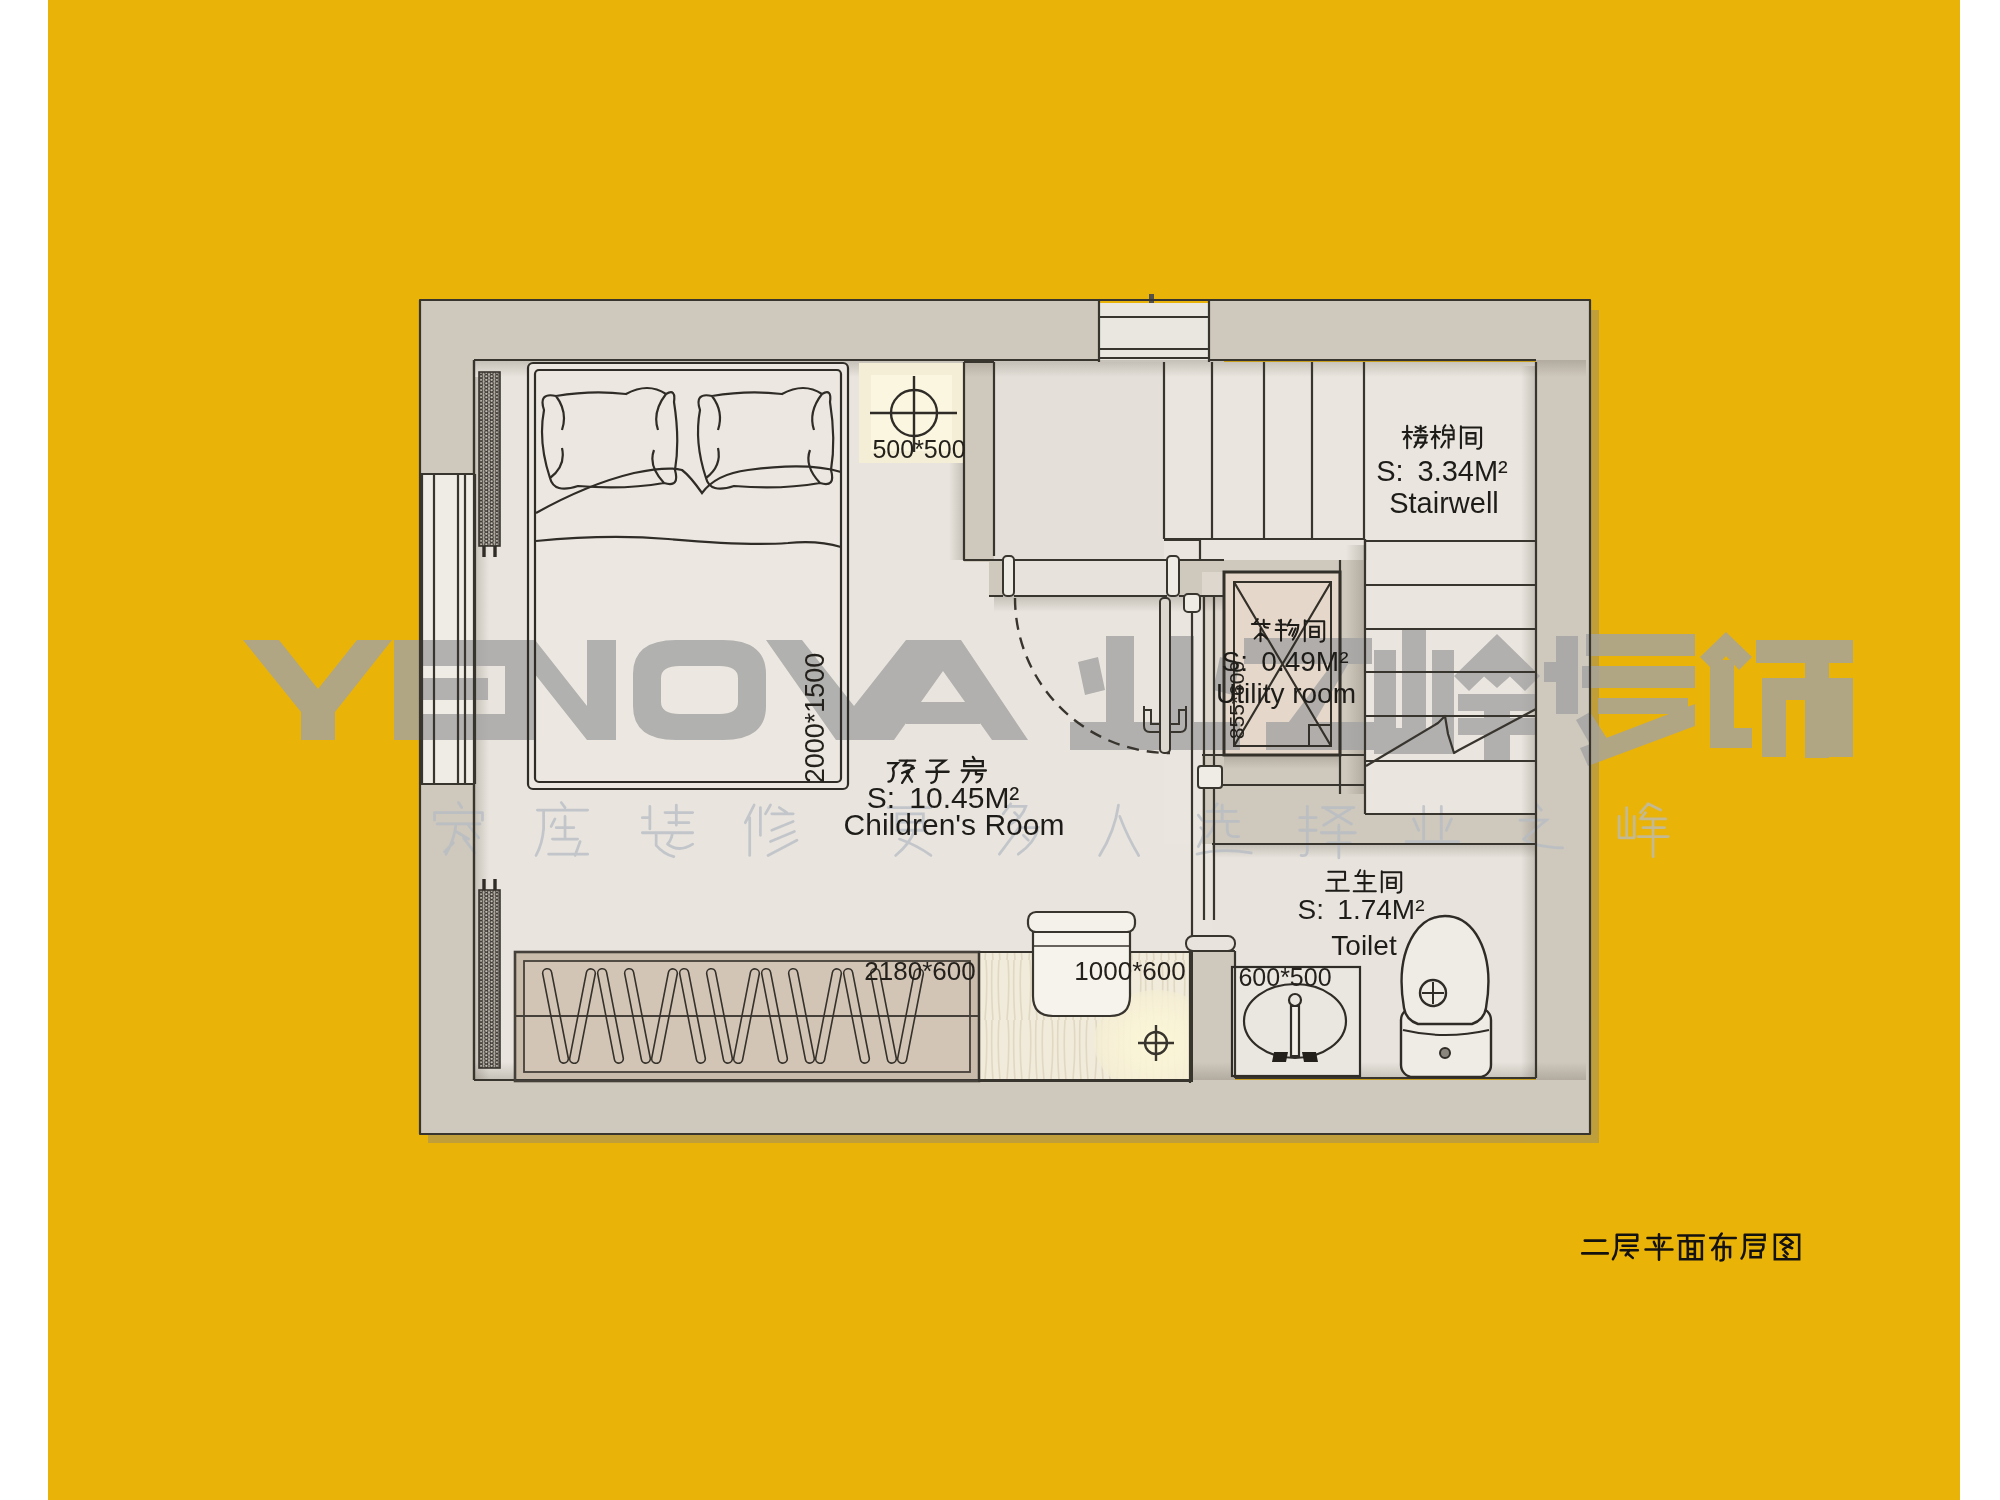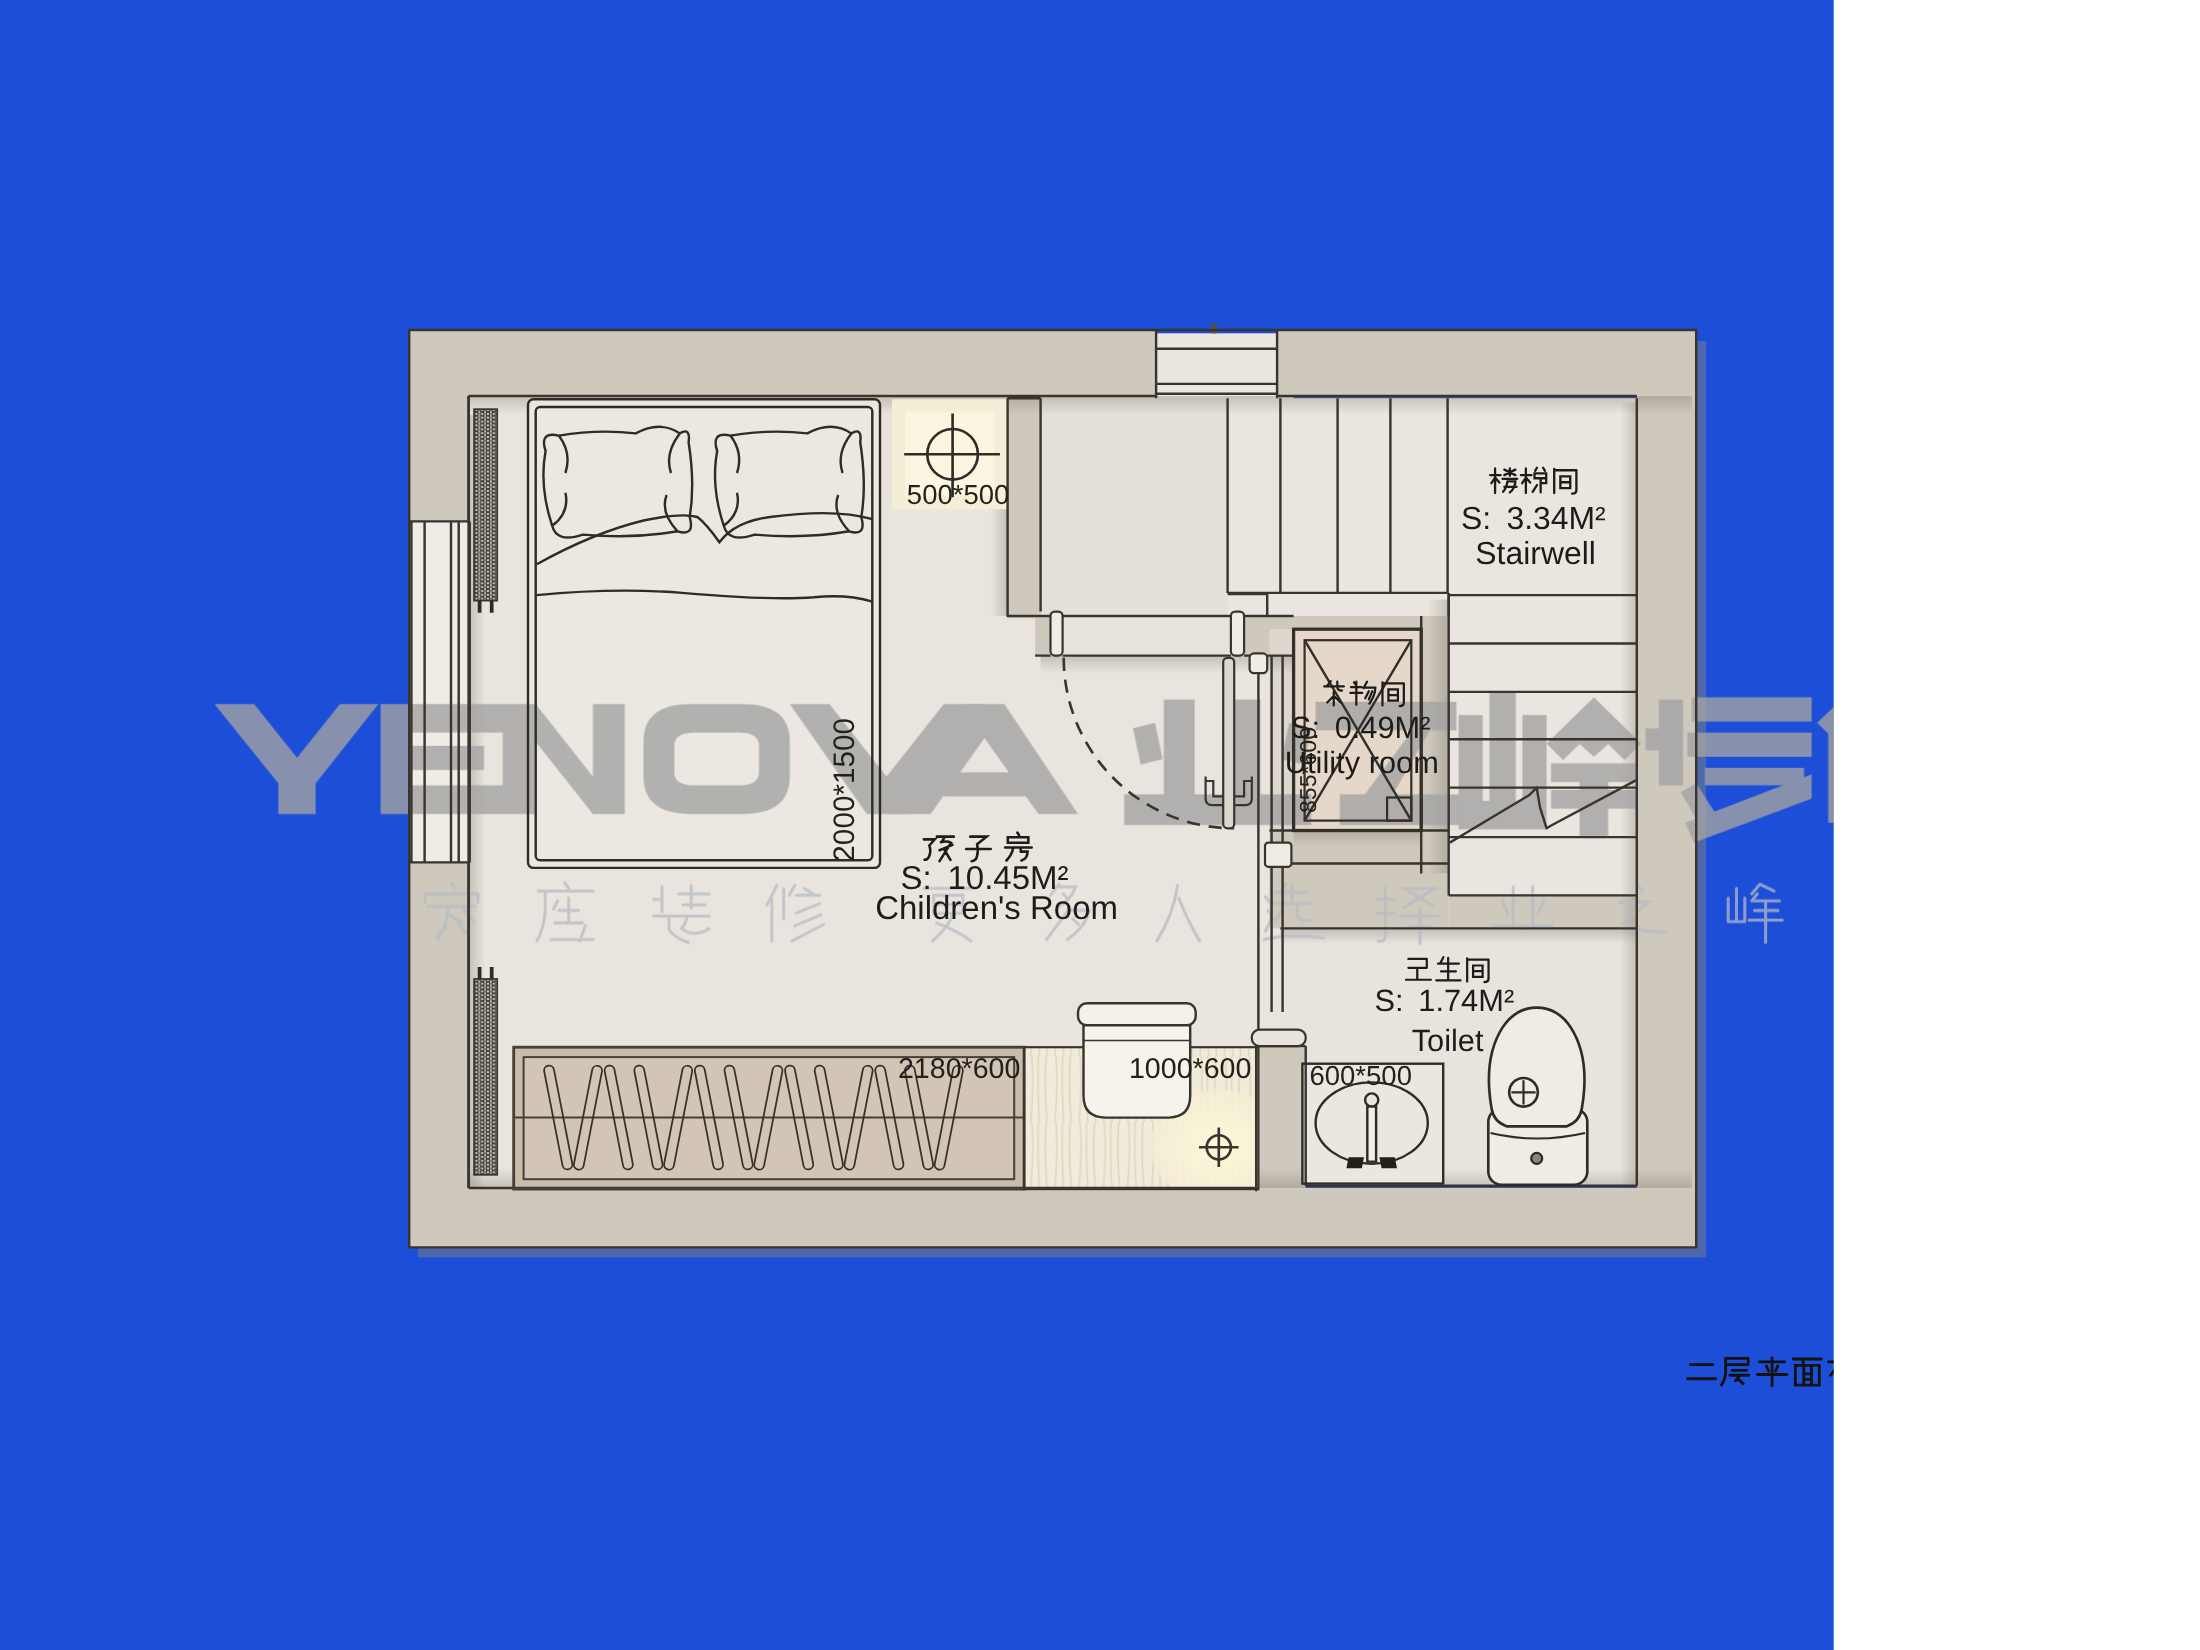--- a/index.html
+++ b/index.html
@@ -1,16 +1,16 @@
 <!DOCTYPE html>
 <html><head>
 <meta charset="utf-8">
 <style>
 html,body{margin:0;padding:0;background:#ffffff;}
-.page{position:relative;width:1667px;height:1500px;background:#1d4ed8;overflow:hidden;font-family:"Liberation Sans", sans-serif;}
+.page{position:relative;width:1912px;height:1500px;background:#eab308;overflow:hidden;font-family:"Liberation Sans", sans-serif;margin-left:48px;}
 text{font-family:"Liberation Sans", sans-serif;}
 .ser{font-family:"Liberation Serif", serif;}
 </style>
 </head>
 <body>
 <div class="page">
 <svg width="2000" height="1500" viewBox="0 0 2000 1500">
 <defs>
 <linearGradient id="shV" x1="0" y1="0" x2="0" y2="1">
  <stop offset="0" stop-color="#6e6659" stop-opacity="0.30"></stop>

